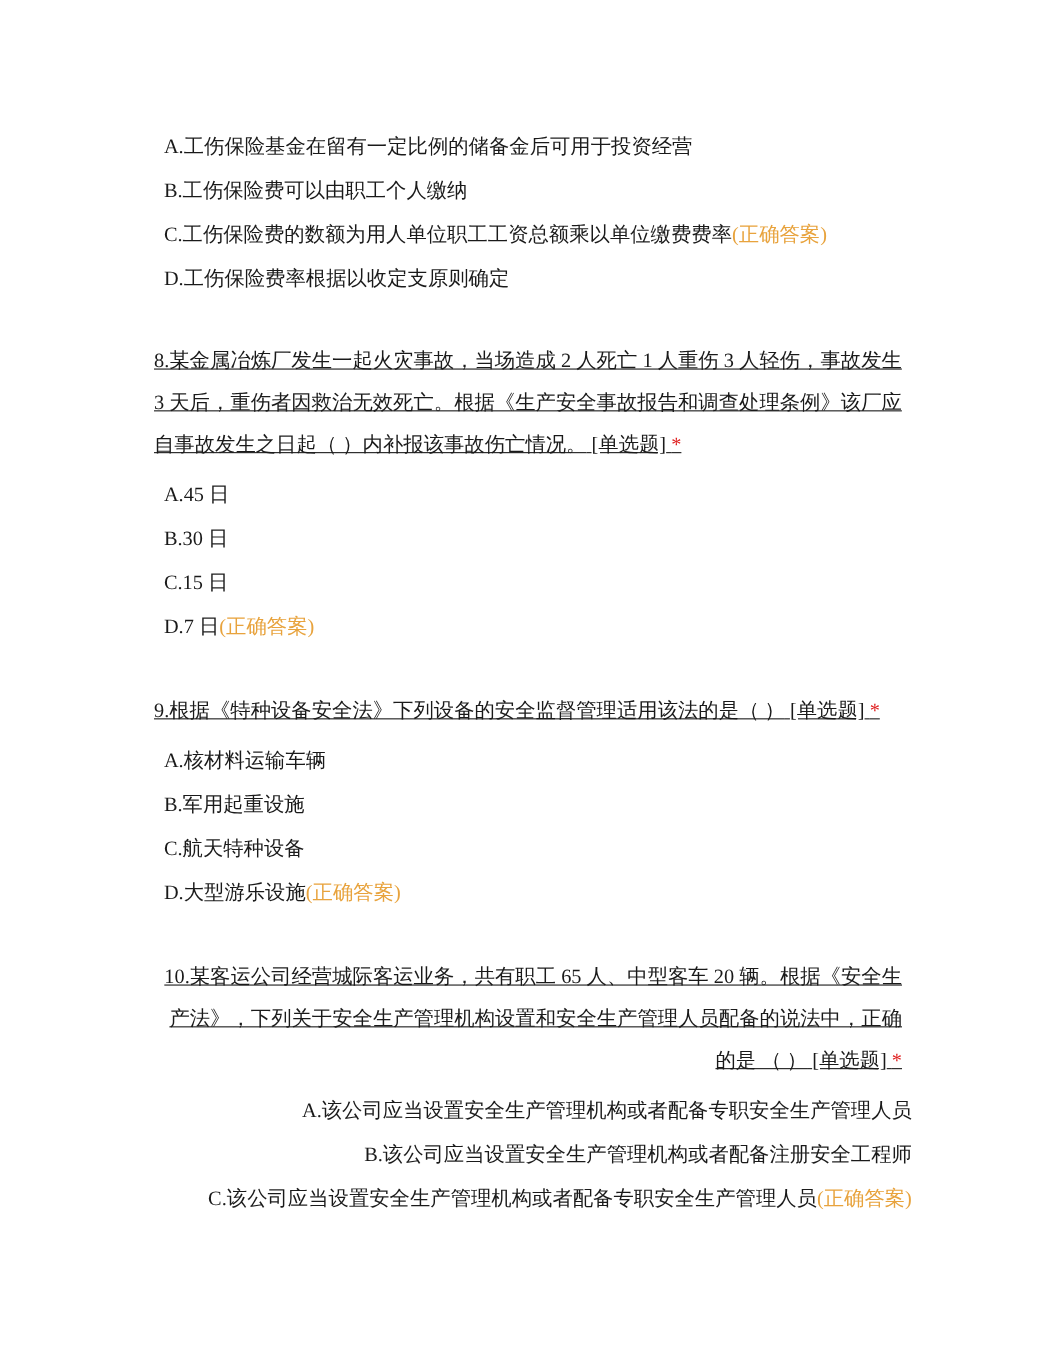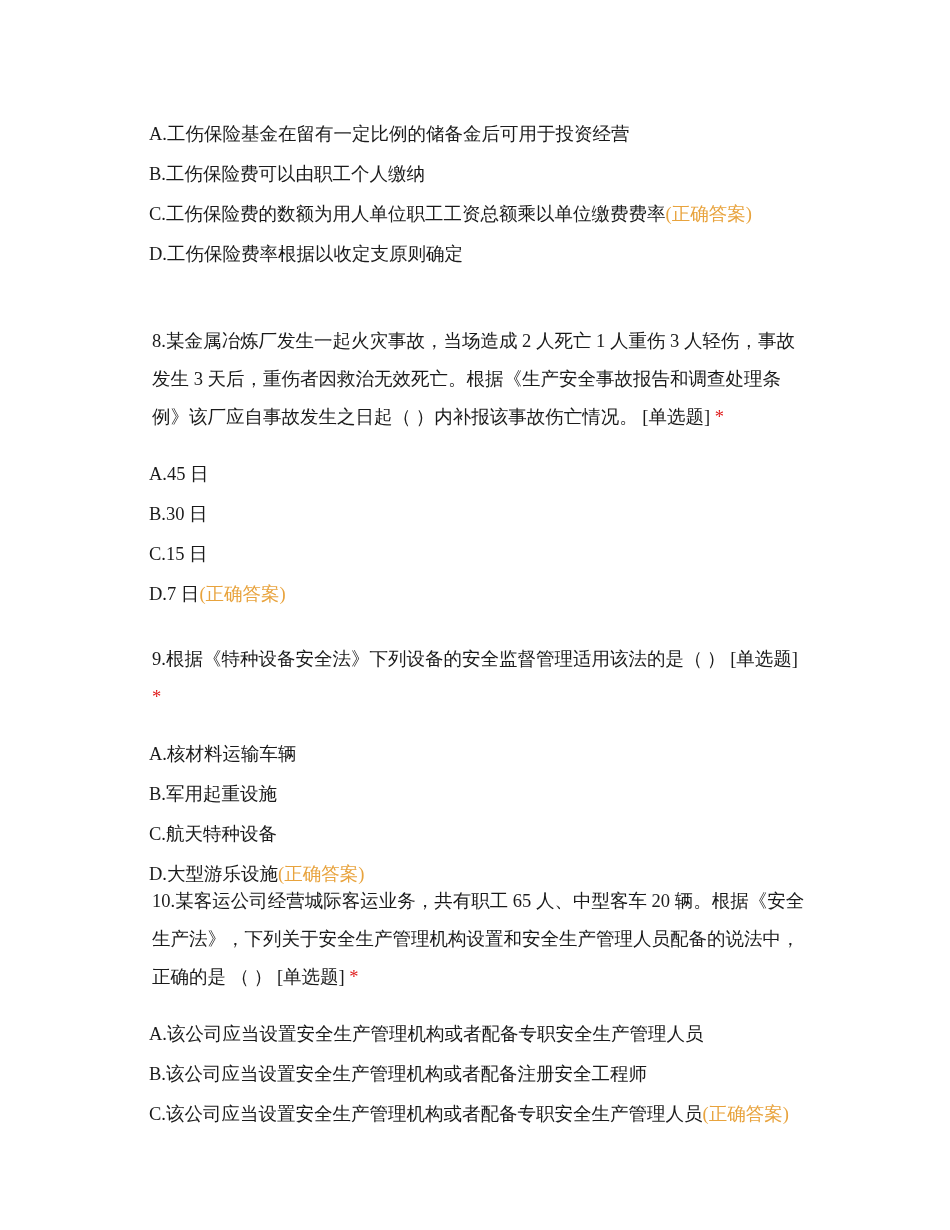--- a/index.html
+++ b/index.html
@@ -23,21 +23,22 @@
       width: 950px;
       height: 1002px;
     }
     .block {
       position: absolute;
       left: 140px;
       width: 680px;
     }
     .question {
       line-height: 38px;
-      margin: 12px;
+      margin: 0;
+      text-decoration: underline;
     }
     .option {
       position: relative;
       left: 9px;
       height: 40px;
       line-height: 40px;
       white-space: nowrap;
     }
     .correct {
       color: #e8a33d;
@@ -105,21 +106,21 @@
       <span>B.军用起重设施</span>
     </div>
     <div class="option">
       <span>C.航天特种设备</span>
     </div>
     <div class="option">
       <span>D.大型游乐设施</span><span class="correct">(正确答案)</span>
     </div>
   </div>
 
-  <div class="block" style="top:870px;">
+  <div class="block" style="top:870px;text-align:right;">
     <p class="question">
       <span>10.某客运公司经营城际客运业务，共有职工 65 人、中型客车 20 辆。根据《安全生产法》，下列关于安全生产管理机构设置和安全生产管理人员配备的说法中，正确的是 （ ）</span>
       <span class="tag">[单选题]</span>
       <span class="required">*</span>
     </p>
     <div style="height:6px;"></div>
     <div class="option">
       <span>A.该公司应当设置安全生产管理机构或者配备专职安全生产管理人员</span>
     </div>
     <div class="option">

